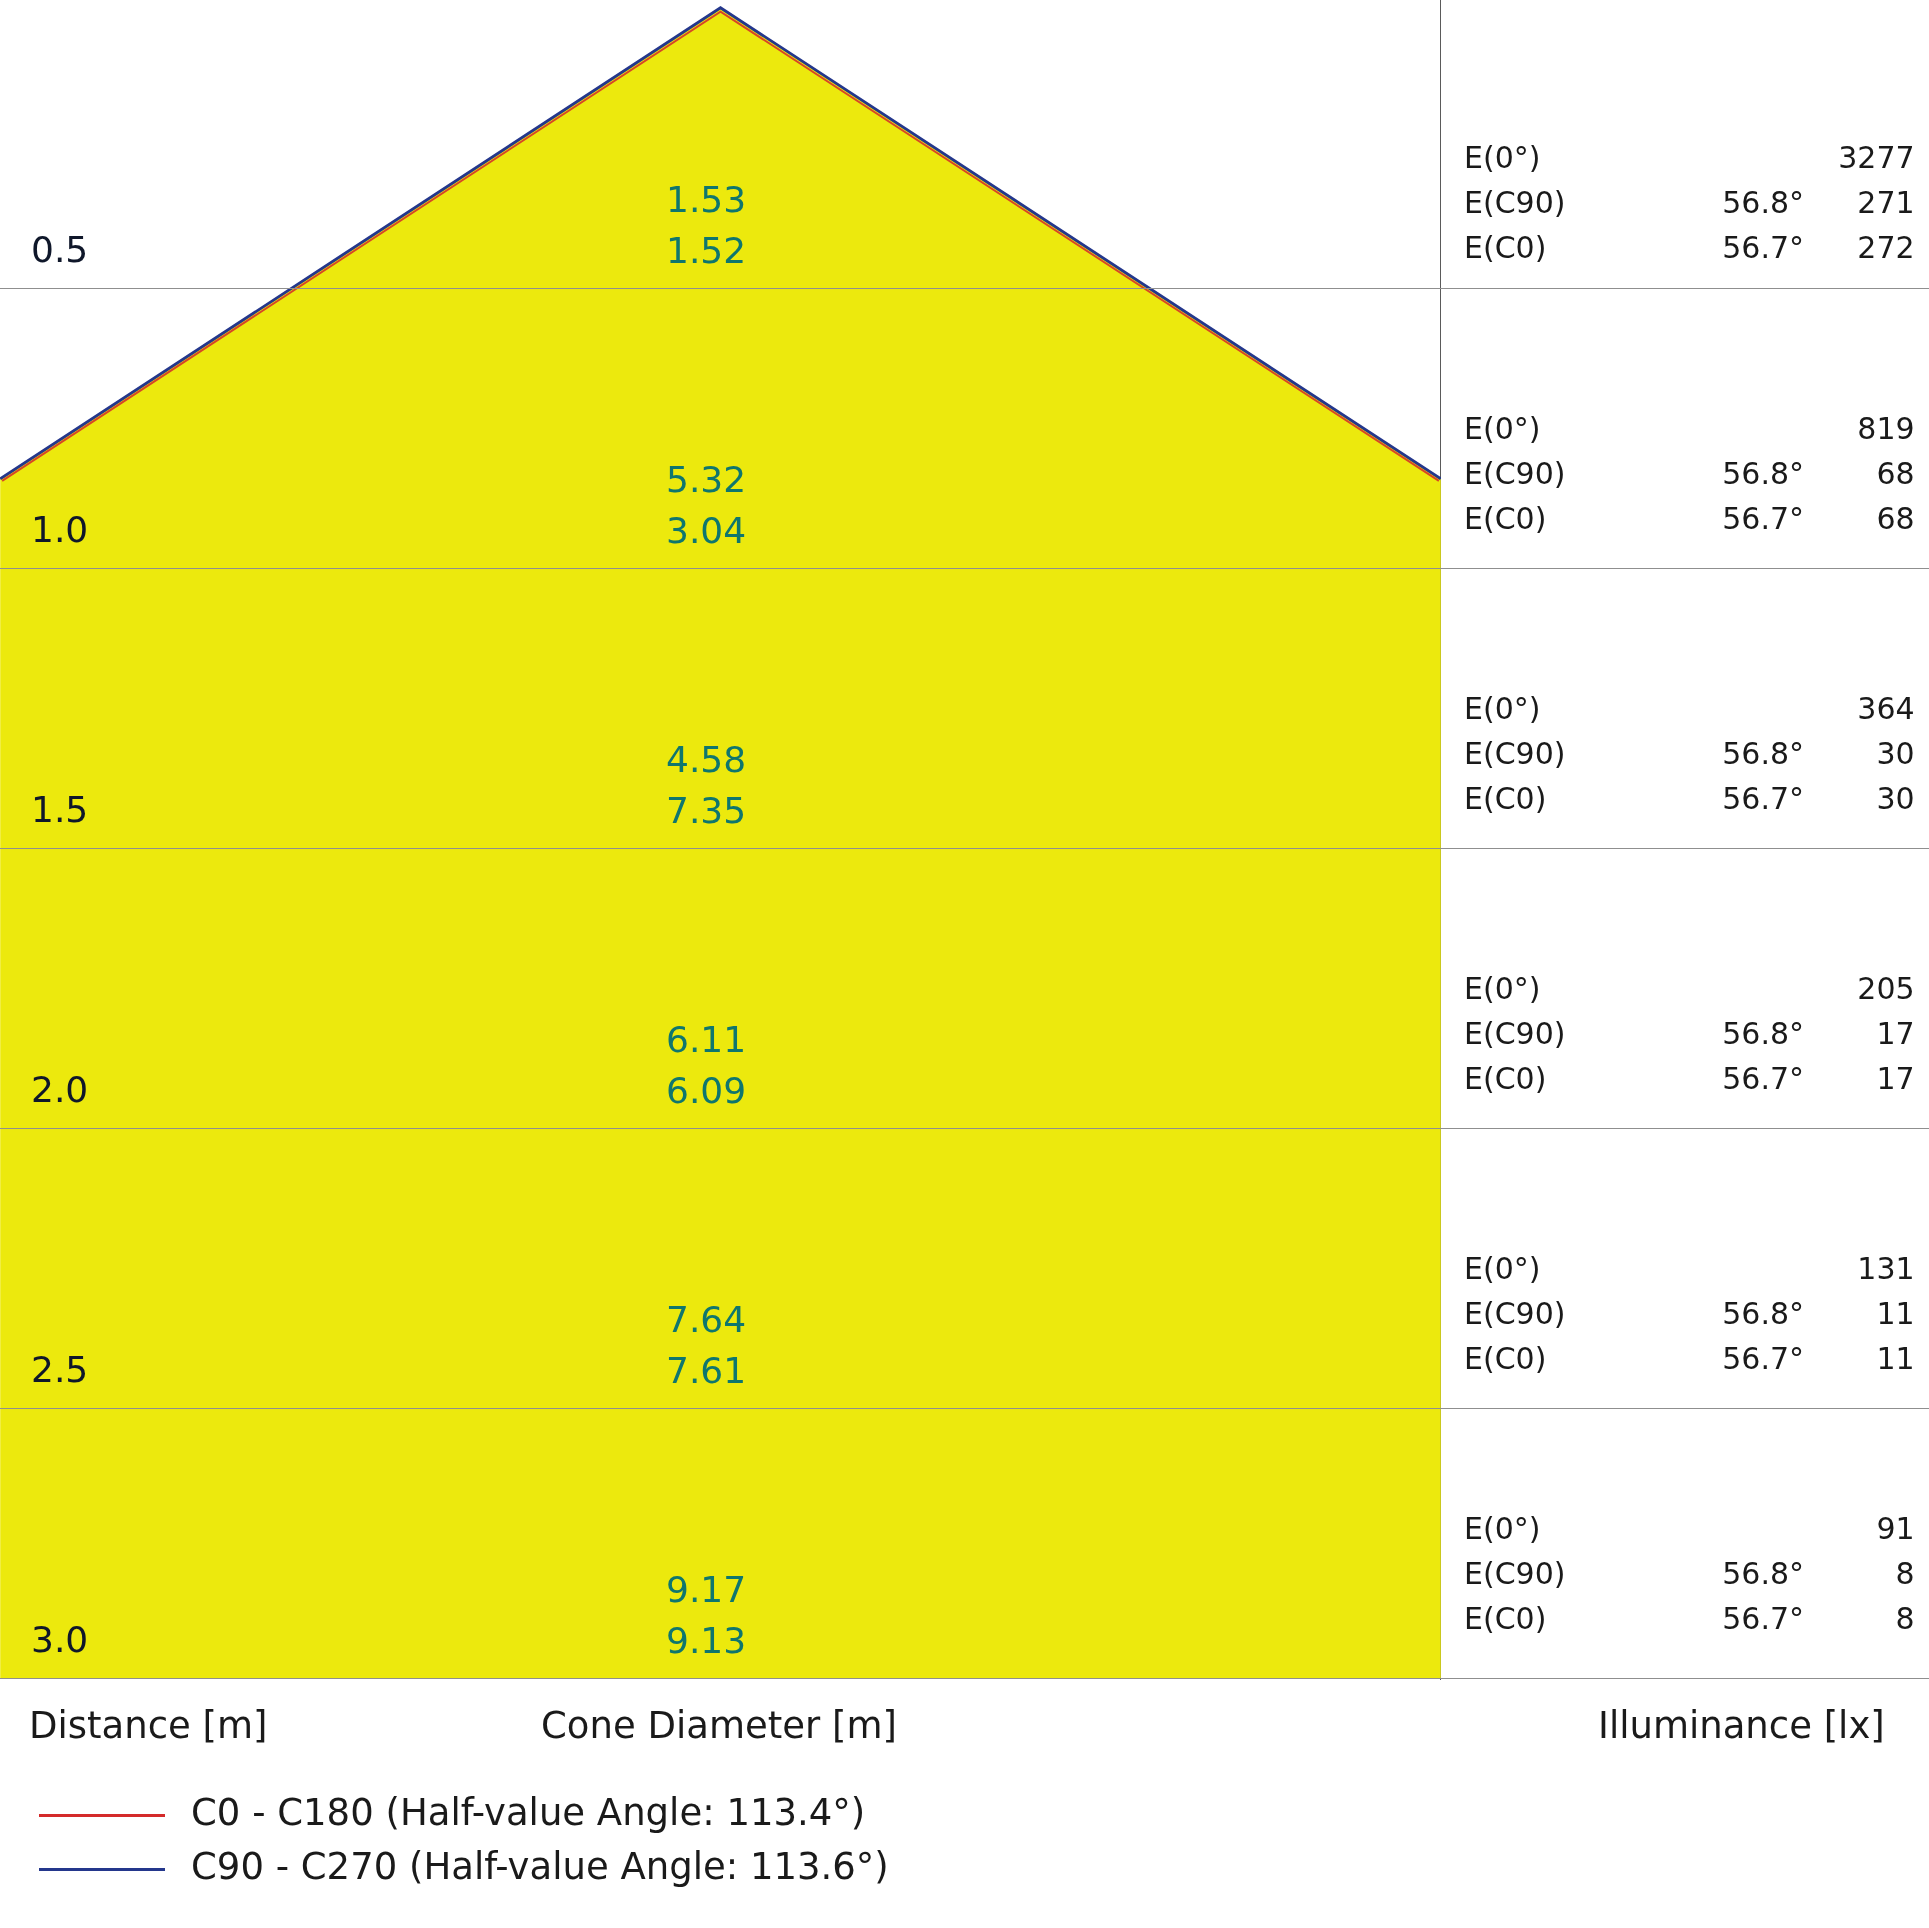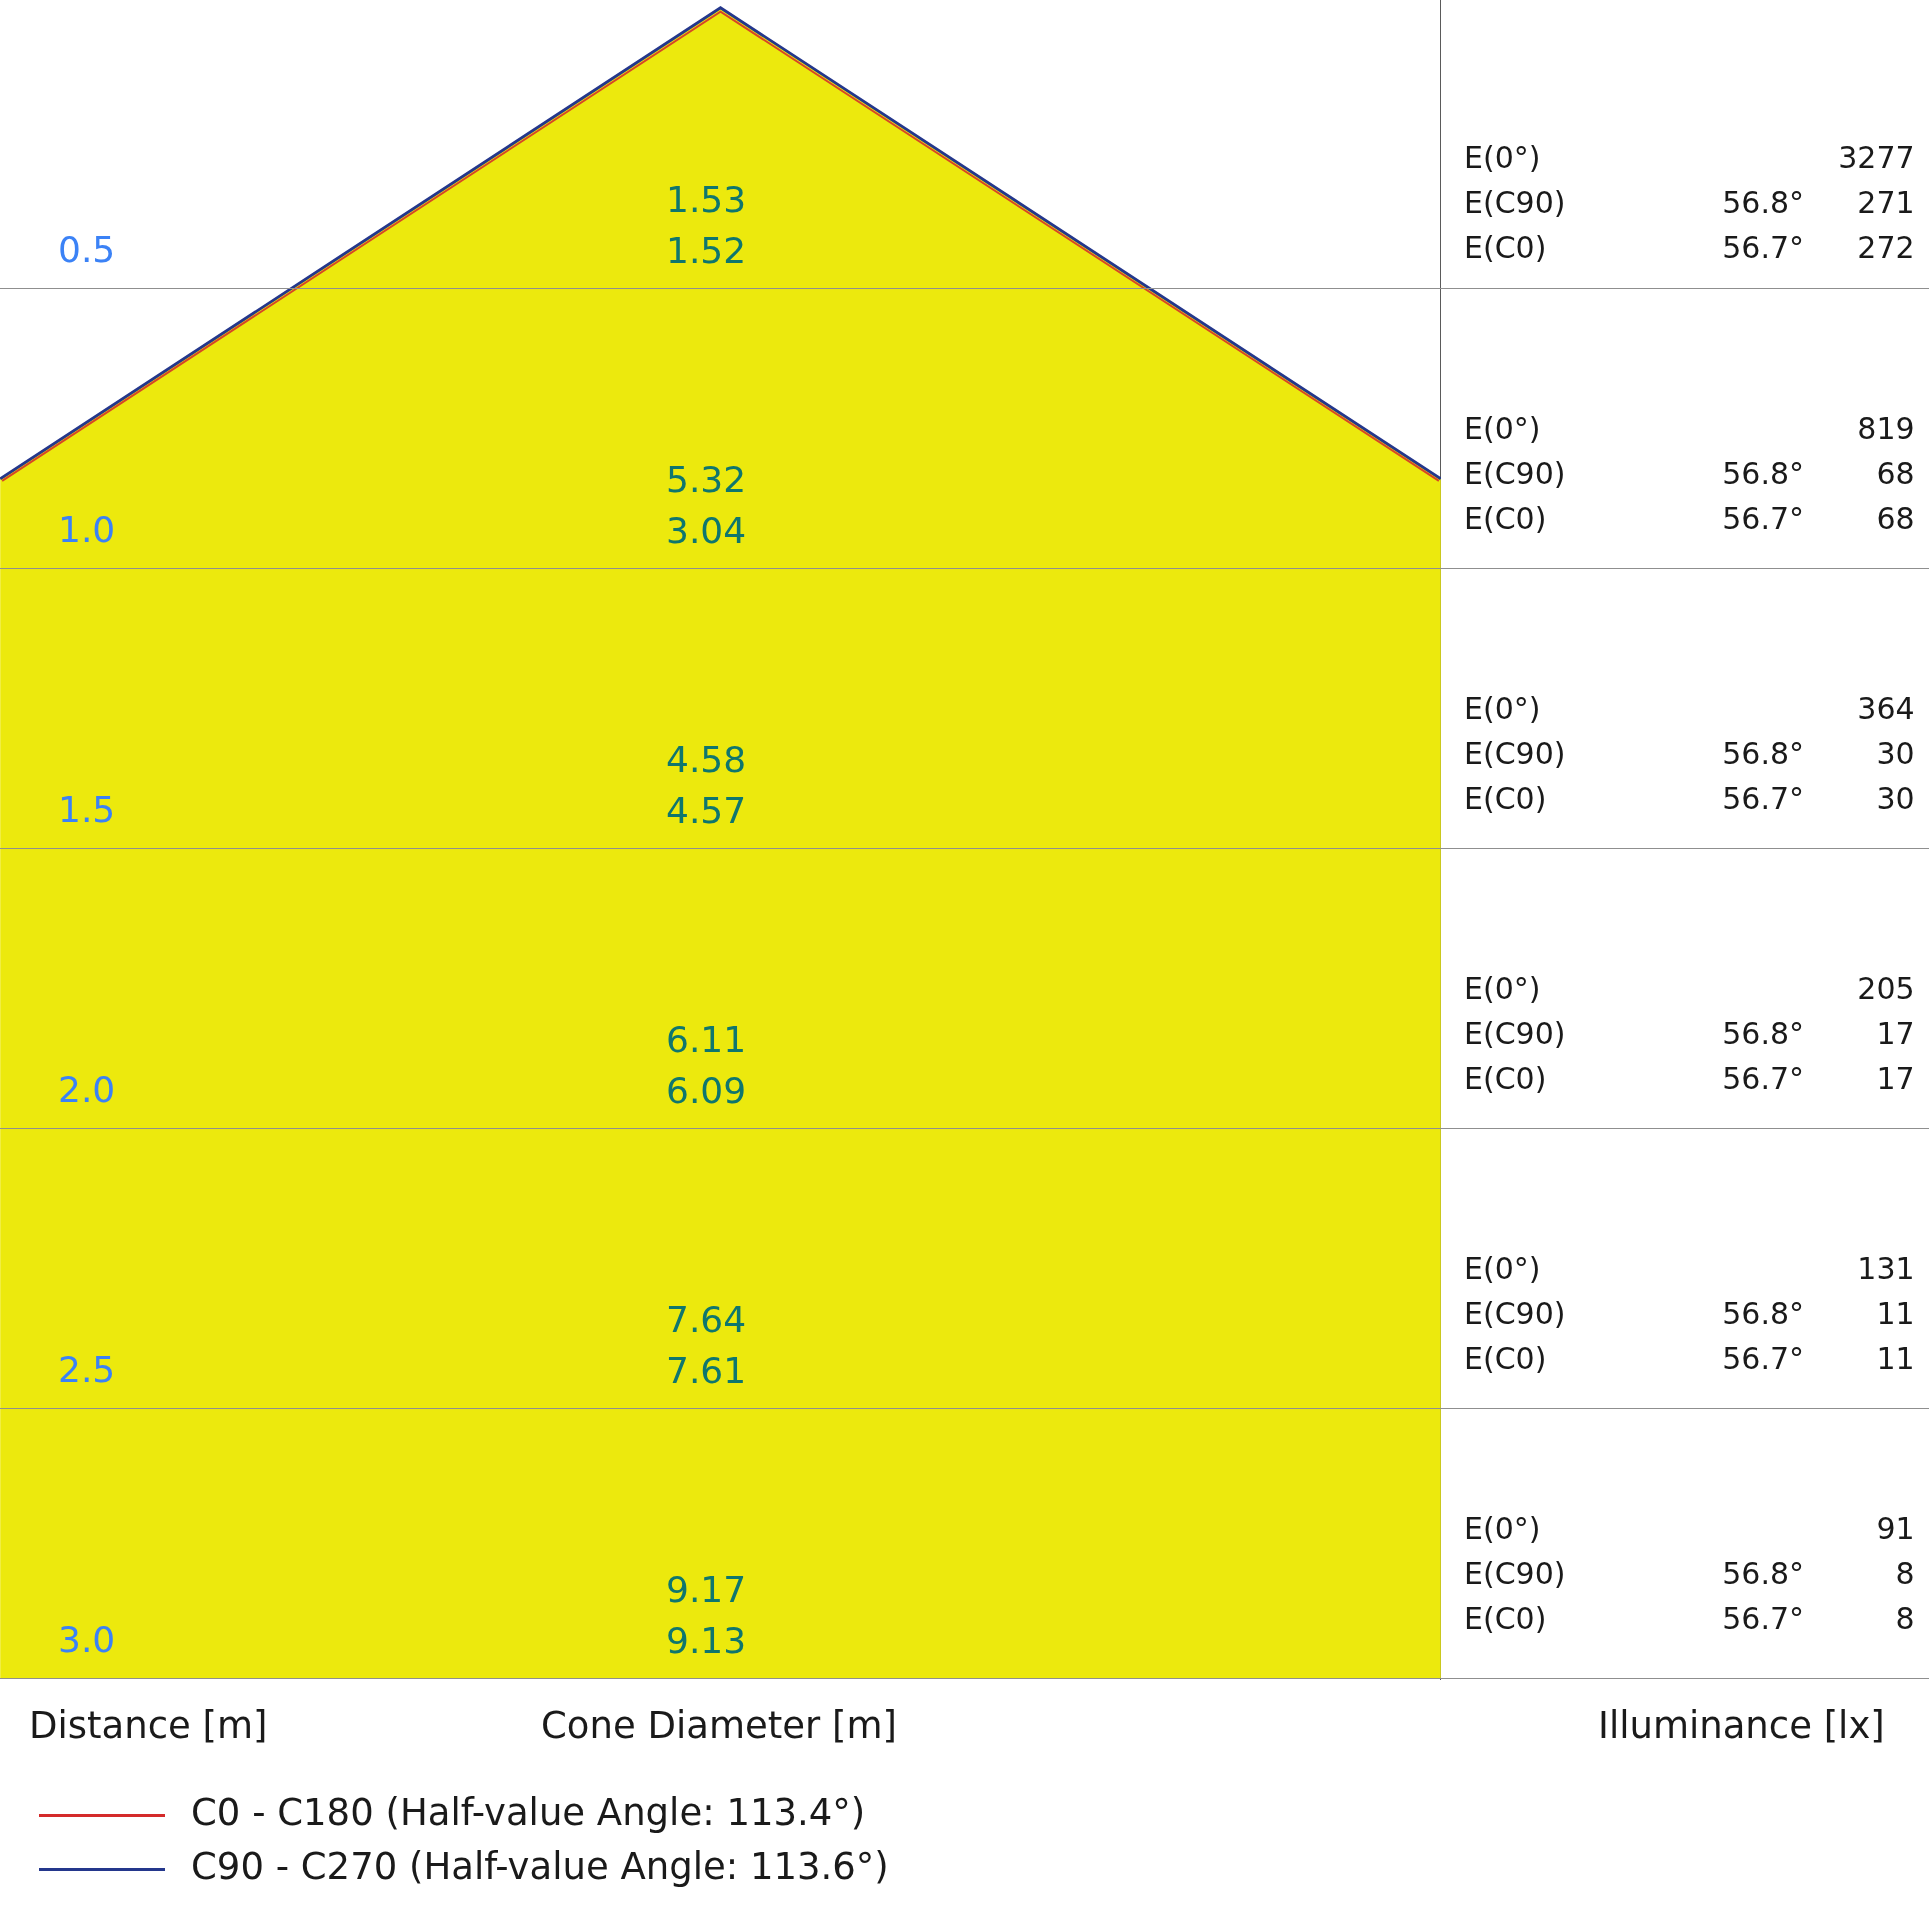--- a/index.html
+++ b/index.html
@@ -39,23 +39,22 @@
     position: absolute;
     left: 0;
     width: 1441px;
     height: 0;
     border-top: 1.9px solid #8f8f8f;
   }
 
   .dist-label {
     position: absolute;
     font-size: 36px;
-    color: #3b82f6;
+    color: #0f172a;
     white-space: nowrap;
-    margin-left: 27px;
   }
   .cone-pair {
     position: absolute;
     font-size: 36px;
     color: #0f766e;
     text-align: left;
     line-height: 1.42;
     white-space: nowrap;
   }
 
@@ -173,21 +172,21 @@
     <div class="cone-pair" style="left:666px; top:174px;">
       <div>1.53</div>
       <div>1.52</div>
     </div>
     <div class="cone-pair" style="left:666px; top:454px;">
       <div>5.32</div>
       <div>3.04</div>
     </div>
     <div class="cone-pair" style="left:666px; top:734px;">
       <div>4.58</div>
-      <div>4.57</div>
+      <div>7.35</div>
     </div>
     <div class="cone-pair" style="left:666px; top:1014px;">
       <div>6.11</div>
       <div>6.09</div>
     </div>
     <div class="cone-pair" style="left:666px; top:1294px;">
       <div>7.64</div>
       <div>7.61</div>
     </div>
     <div class="cone-pair" style="left:666px; top:1564px;">

